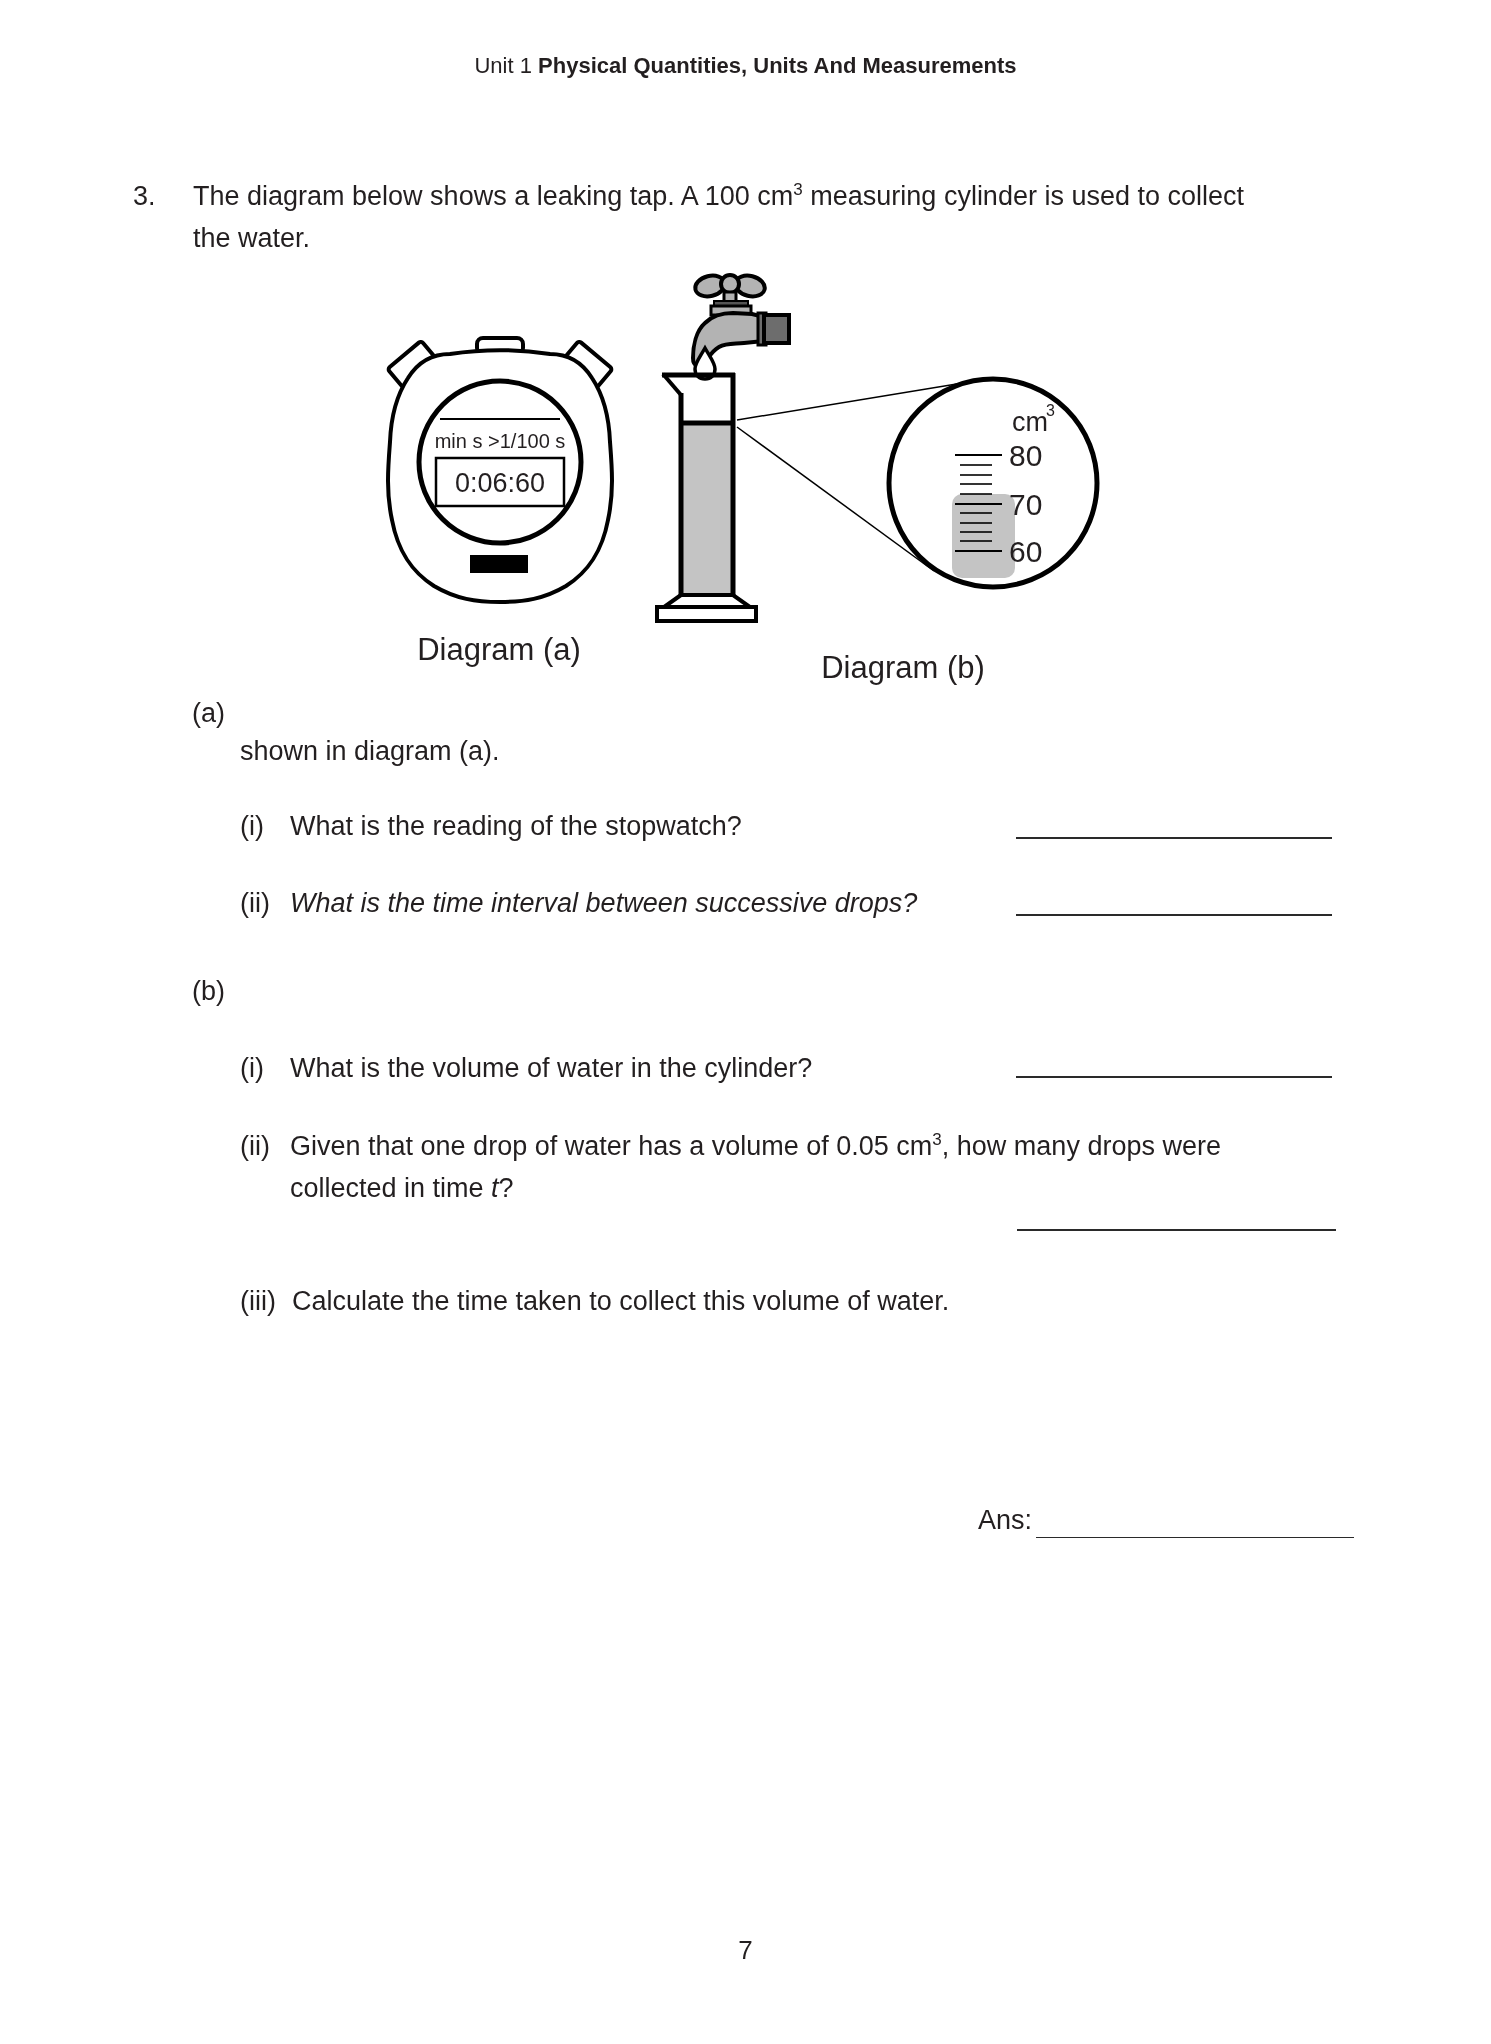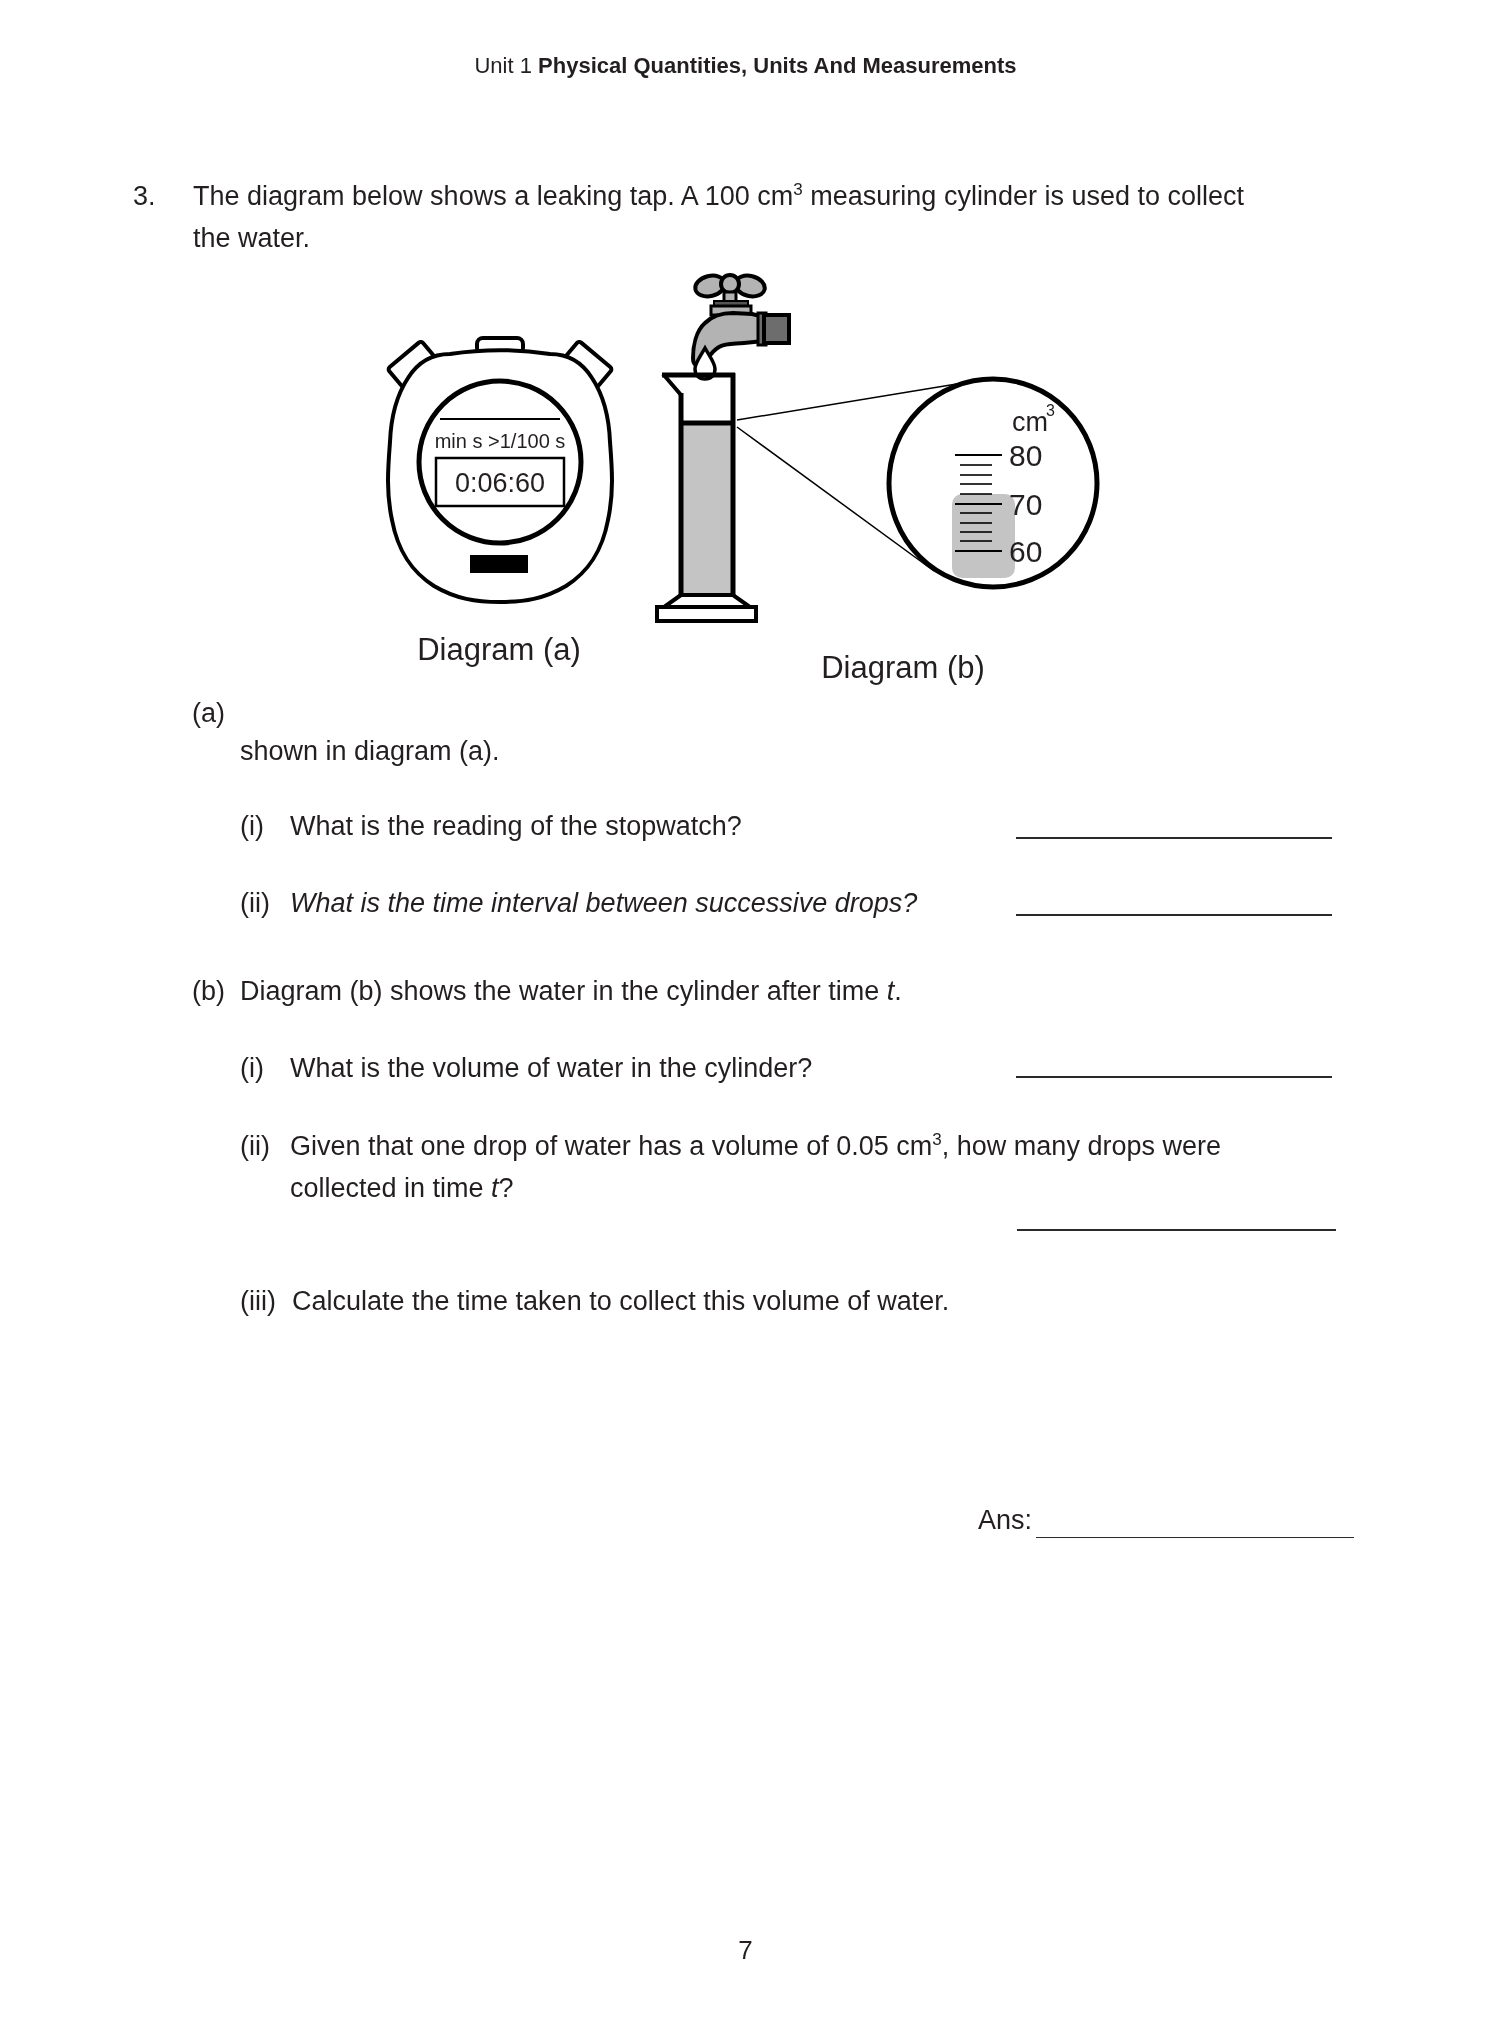--- a/index.html
+++ b/index.html
@@ -150,23 +150,20 @@
 
   <div class="row lbl" style="left:240px;top:807px;">(i)</div>
   <div class="row" style="left:290px;top:807px;">What is the reading of the stopwatch?</div>
   <div class="ansline" style="left:1016px;top:837px;width:316px;"></div>
 
   <div class="row lbl" style="left:240px;top:884px;">(ii)</div>
   <div class="row" style="left:290px;top:884px;font-style:italic;">What is the time interval between successive drops?</div>
   <div class="ansline" style="left:1016px;top:914px;width:316px;"></div>
 
   <div class="row lbl" style="left:192px;top:972px;">(b)</div>
-  <div class="row" style="left:240px;top:972px;">
-    <span>Diagram (b) shows the water in the cylinder after time </span><span class="it">t</span><span>.</span>
-  </div>
 
   <div class="row lbl" style="left:240px;top:1049px;">(i)</div>
   <div class="row" style="left:290px;top:1049px;text-align:center;">What is the volume of water in the cylinder?</div>
   <div class="ansline" style="left:1016px;top:1076px;width:316px;"></div>
 
   <div class="row lbl" style="left:240px;top:1127px;">(ii)</div>
   <div class="row" style="left:290px;top:1127px;">
     <span>Given that one drop of water has a volume of 0.05 cm</span><sup class="s3">3</sup><span>, how many drops were</span><br>
     <span>collected in time </span><span class="it">t</span><span>?</span>
   </div>

